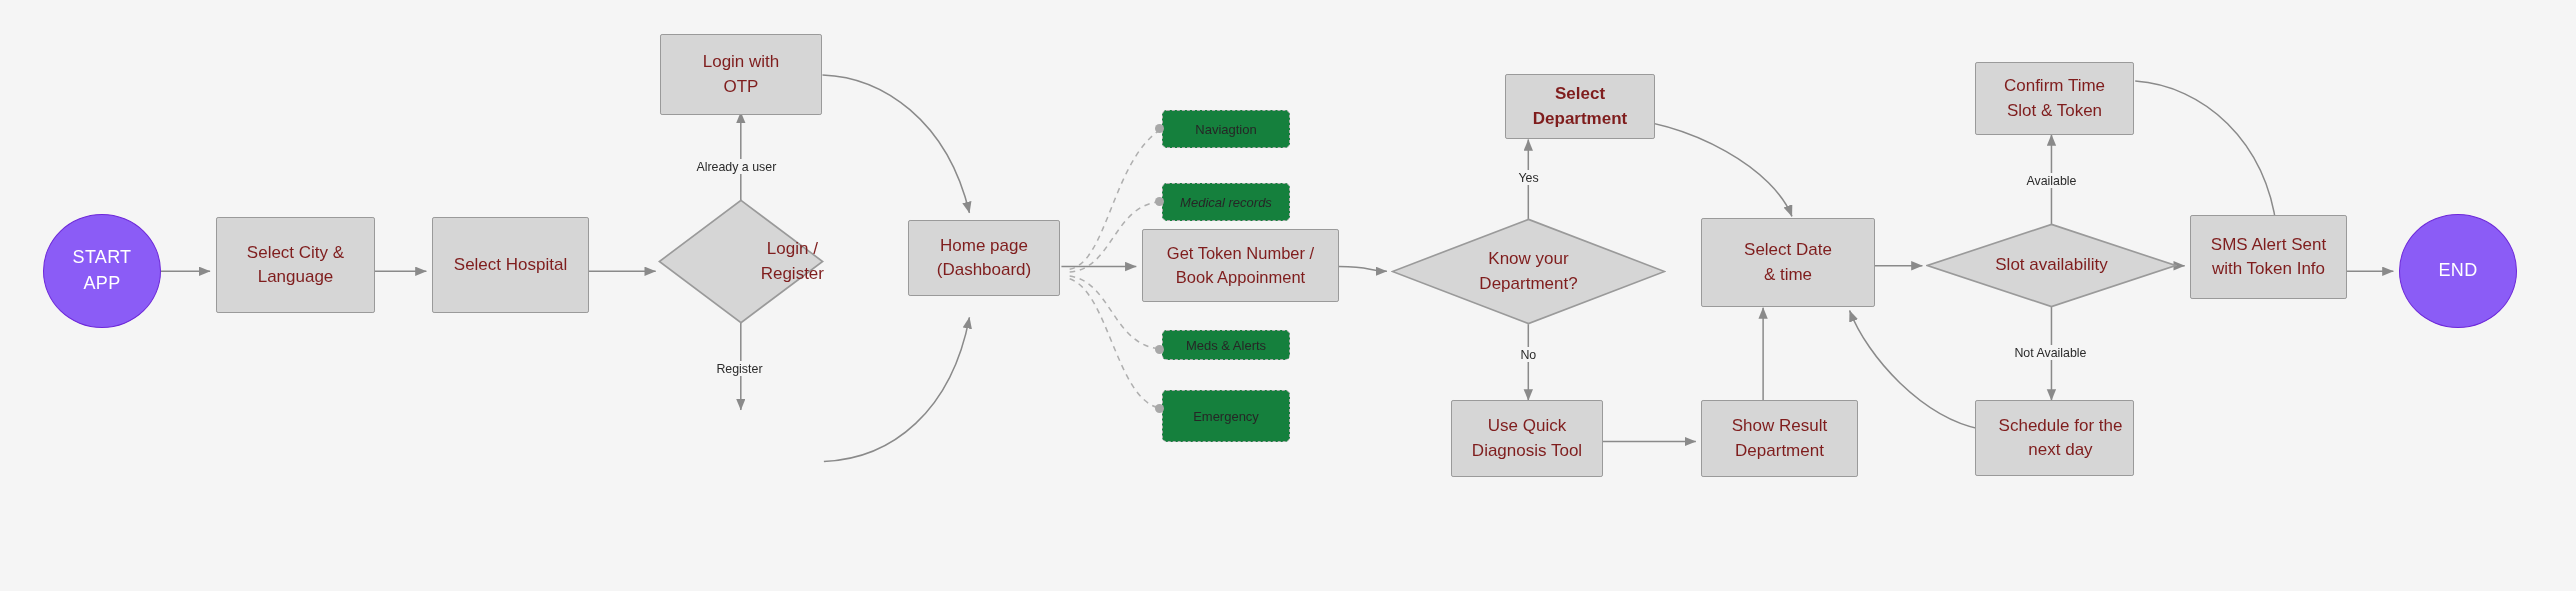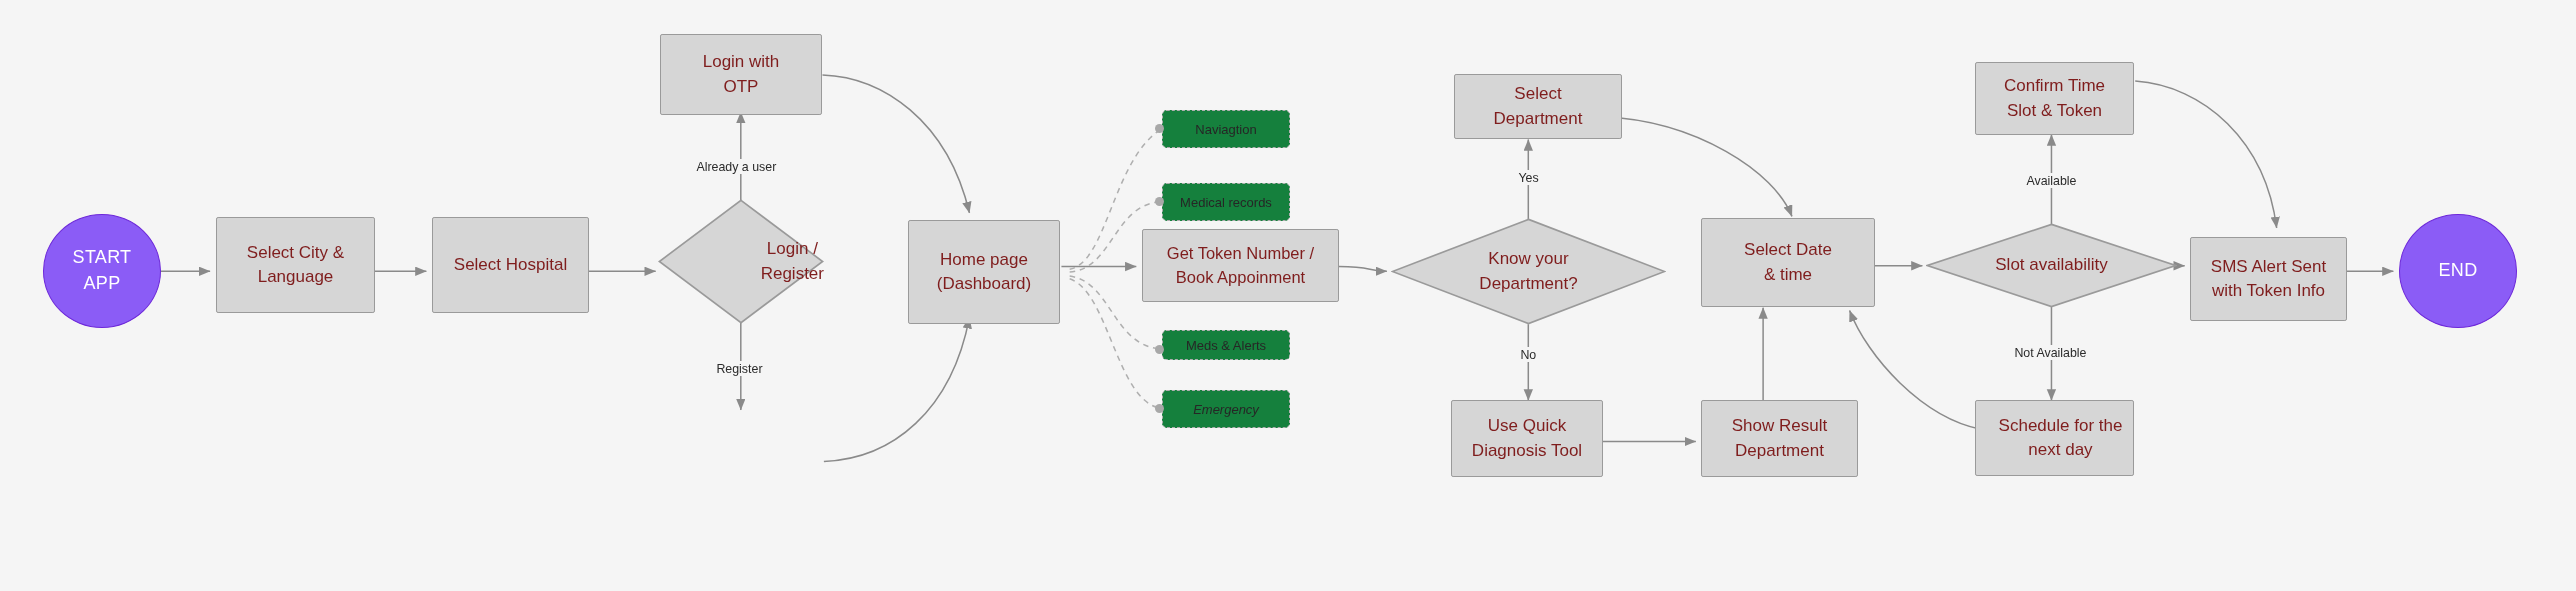--- a/index.html
+++ b/index.html
@@ -140,35 +140,35 @@
 
   <div class="node diamond" style="left:658px;top:199px;width:166px;height:125px;justify-content:flex-end;">
     <svg viewBox="0 0 242 182" preserveAspectRatio="none">
       <polygon points="121,2 240,91 121,180 2,91" fill="#D6D6D6" stroke="#9A9A9A" stroke-width="2.4"></polygon>
     </svg>
     <span class="dlabel">Login /
 Register</span>
   </div>
 
 
-  <div class="node proc" style="left:908px;top:220px;width:152px;height:104px;">Home page
+  <div class="node proc" style="left:908px;top:220px;width:152px;height:76px;">Home page
 (Dashboard)</div>
 
   <div class="node proc" style="left:1142px;top:229px;width:197px;height:73px;font-size:16.5px;">Get Token Number /
 Book Appoinment</div>
 
   <div class="node diamond" style="left:1391px;top:218px;width:275px;height:107px;">
     <svg viewBox="0 0 400 156" preserveAspectRatio="none">
       <polygon points="200,2 398,78 200,154 2,78" fill="#D6D6D6" stroke="#9A9A9A" stroke-width="2.4"></polygon>
     </svg>
     <span class="dlabel">Know your
 Department?</span>
   </div>
 
-  <div class="node proc" style="left:1454px;top:74px;width:168px;height:65px;">Select
+  <div class="node proc" style="left:1505px;top:74px;width:150px;height:65px;font-weight:bold;">Select
 Department</div>
 
   <div class="node proc" style="left:1451px;top:400px;width:152px;height:77px;">Use Quick
 Diagnosis Tool</div>
 
   <div class="node proc" style="left:1701px;top:400px;width:157px;height:77px;">Show Result
 Department</div>
 
   <div class="node proc" style="left:1701px;top:218px;width:174px;height:89px;">Select Date
 &amp; time</div>
@@ -179,41 +179,41 @@
     </svg>
     <span class="dlabel">Slot availability</span>
   </div>
 
   <div class="node proc" style="left:1975px;top:62px;width:159px;height:73px;">Confirm Time
 Slot &amp; Token</div>
 
   <div class="node proc" style="left:1975px;top:400px;width:159px;height:76px;padding-left:12px;">Schedule for the
 next day</div>
 
-  <div class="node proc" style="left:2190px;top:237px;width:157px;height:84px;">SMS Alert Sent
+  <div class="node proc" style="left:2190px;top:215px;width:157px;height:84px;">SMS Alert Sent
 with Token Info</div>
 
   <div class="node terminal" style="left:2399px;top:214px;width:118px;height:114px;">END</div>
 
   <div class="chip" style="left:1162px;top:110px;width:128px;height:38px;">
     <span>Naviagtion</span>
   </div>
   <div class="dot" style="left:1155px;top:124px;"></div>
 
-  <div class="chip" style="left:1162px;top:183px;width:128px;height:38px;">
+  <div class="chip" style="left:1162px;top:183px;width:128px;height:38px;font-style:italic;">
     <span>Medical records</span>
   </div>
   <div class="dot" style="left:1155px;top:197px;"></div>
 
   <div class="chip" style="left:1162px;top:330px;width:128px;height:30px;">
     <span>Meds &amp; Alerts</span>
   </div>
   <div class="dot" style="left:1155px;top:345px;"></div>
 
-  <div class="chip" style="left:1162px;top:390px;width:128px;height:38px;font-style:italic;">
+  <div class="chip" style="left:1162px;top:390px;width:128px;height:52px;">
     <span>Emergency</span>
   </div>
   <div class="dot" style="left:1155px;top:404px;"></div>
 
   <div class="elabel" style="left:693px;top:159px;">Already a user</div>
 
   <div class="elabel" style="left:713px;top:361px;">Register</div>
 
   <div class="elabel" style="left:1515px;top:170px;">Yes</div>
 

